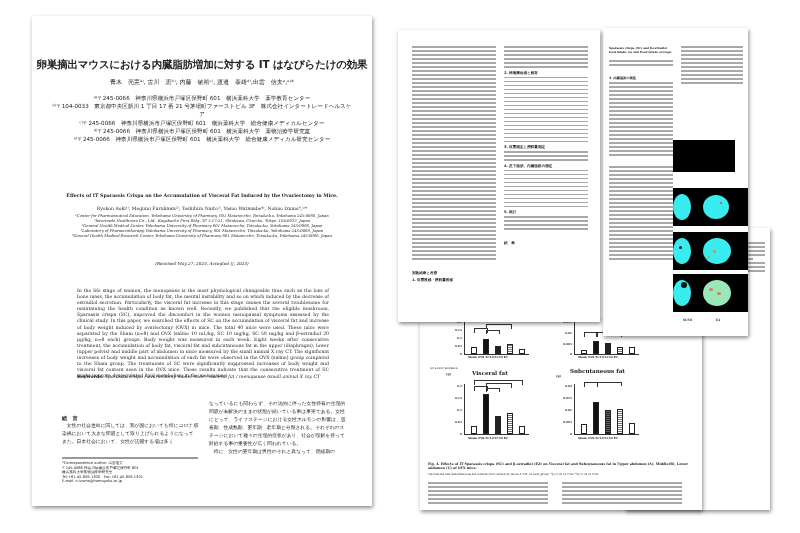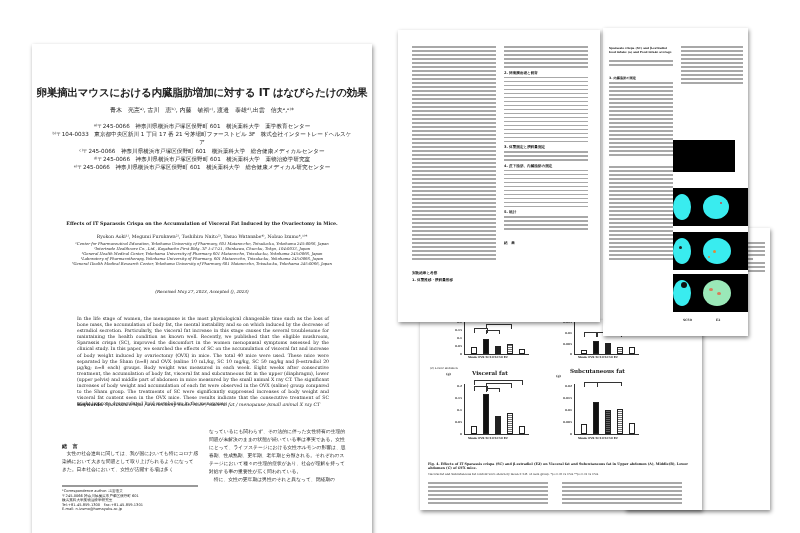--- a/index.html
+++ b/index.html
@@ -3,21 +3,21 @@
 <meta charset="utf-8">
 <style>
   html, body { margin:0; padding:0; }
   body { width:800px; height:533px; background:#ffffff; position:relative; overflow:hidden;
          font-family:"DejaVu Serif", serif; color:#222; }
   .page { position:absolute; background:#fff; box-shadow: 1px 2px 4px rgba(0,0,0,0.45); overflow:hidden; }
   .tline { height:1.5px; background:#a8a8a8; margin:0 0 2.5px 0; }
   .jp { font-family:"DejaVu Sans", sans-serif; }
 
   
-  #p1 { left:32px; top:44px; width:340px; height:490px; z-index:10; }
+  #p1 { left:32px; top:16px; width:340px; height:490px; z-index:10; }
   #p1 .title { position:absolute; top:42px; left:0; width:100%; text-align:center; font-size:10.5px; font-weight:bold; font-family:"DejaVu Sans", sans-serif; letter-spacing:-0.2px; }
   #p1 .authors-jp { position:absolute; top:62px; left:0; width:100%; text-align:center; font-size:6px; }
   #p1 .aff-jp { position:absolute; top:78px; left:18px; width:304px; text-align:center; font-size:5.6px; line-height:8.2px; }
   #p1 .title-en { position:absolute; top:177px; left:0; width:100%; text-align:center; font-size:4.7px; font-weight:bold; }
   #p1 .authors-en { position:absolute; top:190px; left:0; width:100%; text-align:center; font-size:4.6px; }
   #p1 .aff-en { position:absolute; top:197px; left:10px; width:320px; text-align:center; font-size:3.8px; line-height:5px; font-style:italic; }
   #p1 .received { position:absolute; top:245px; left:0; width:100%; text-align:center; font-size:4.2px; font-style:italic; }
   #p1 .abstract { position:absolute; top:272px; left:45px; width:252px; font-size:4.6px; line-height:6.1px; text-align:justify; }
   #p1 .keywords { position:absolute; top:358px; left:45px; width:252px; font-size:4.6px; }
   #p1 .col-left { position:absolute; top:398px; left:30px; width:136px; font-size:4.8px; line-height:8px; }

